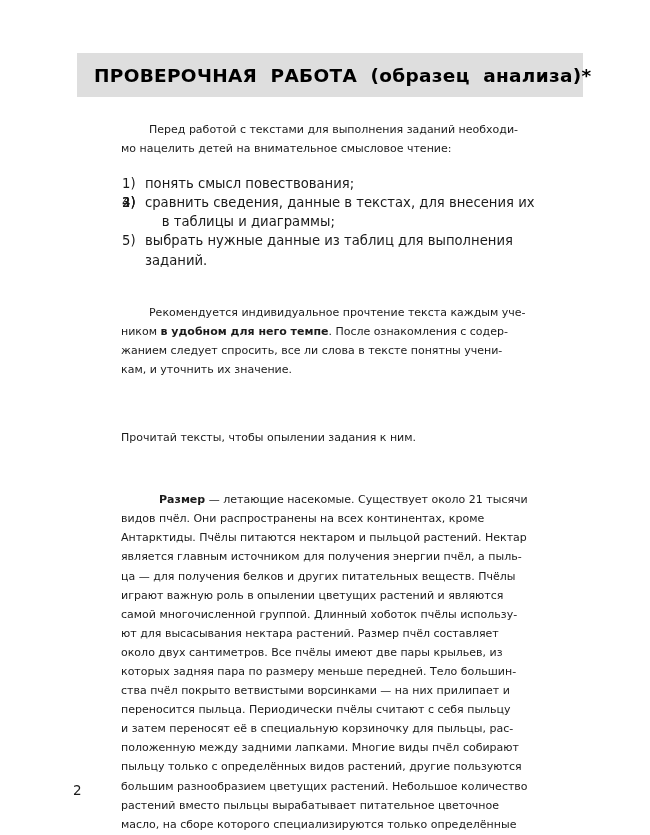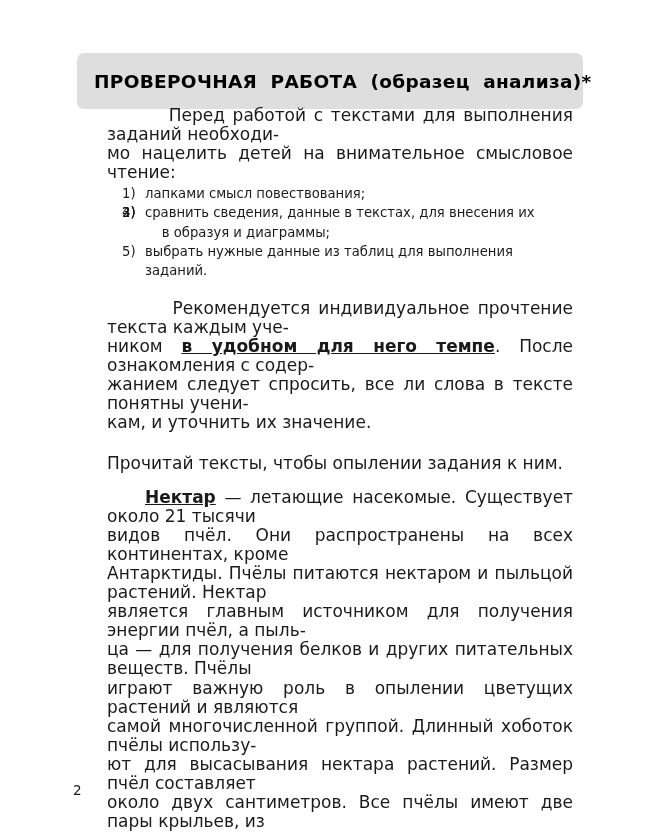--- a/index.html
+++ b/index.html
@@ -21,47 +21,46 @@
     width: 650px;
     height: 835px;
     background: #ffffff;
   }
   
   .title-banner {
     position: absolute;
     left: 77px;
     top: 53px;
     width: 506px;
-    height: 56px;
+    height: 44px;
     background: #dedede;
     display: flex;
     align-items: center;
-    border-radius: 7px;
   }
   .title-text {
     font-family: "DejaVu Sans", sans-serif;
     font-weight: bold;
     font-size: 18.5px;
     letter-spacing: 0.3px;
     color: #000000;
     padding-left: 17px;
     white-space: pre;
   }
   
   .content {
     position: absolute;
     left: 105px;
     top: 104px;
     width: 470px;
   }
   .para {
-    font-size: 17px;
+    font-size: 11px;
     line-height: 19.1px;
     text-align: justify;
-    margin: 2px;
+    margin: 16px;
     white-space: pre-wrap;
     word-spacing: 0px;
   }
   .gap-sm { height: 11px; }
   .gap-md { height: 17px; }
 
   
   .list {
     margin: 0;
     padding: 0;
@@ -75,21 +74,21 @@
     text-align: left;
     white-space: pre-wrap;
   }
   .list li .marker {
     position: absolute;
     left: 17px;
     top: 0;
     font-size: 13.2px;
     line-height: 19.1px;
   }
-  b, .bold { font-weight: bold; text-decoration: underline; }
+  b, .bold { font-weight: bold; }
 
   
   .page-number {
     position: absolute;
     left: 73px;
     top: 782px;
     font-size: 13.5px;
     color: #1a1a1a;
   }
 </style>
@@ -101,42 +100,42 @@
   <div class="title-banner">
     <div class="title-text">ПРОВЕРОЧНАЯ  РАБОТА  (образец  анализа)*</div>
   </div>
 
   <div class="content">
 
     <p class="para">        Перед работой с текстами для выполнения заданий необходи-
 мо нацелить детей на внимательное смысловое чтение:</p>
 
     <ul class="list">
-      <li><span class="marker">1)</span><span>лапками смысл повествования;</span></li>
+      <li><span class="marker">1)</span><span>понять смысл повествования;</span></li>
       <li><span class="marker">2)</span></li>
       <li><span class="marker">3)</span></li>
       <li><span class="marker">4)</span><span>сравнить сведения, данные в текстах, для внесения их
-    в образуя и диаграммы;</span></li>
+    в таблицы и диаграммы;</span></li>
       <li><span class="marker">5)</span><span>выбрать нужные данные из таблиц для выполнения заданий.</span></li>
     </ul>
 
     <div class="gap-md"></div>
 
     <p class="para"><span>        Рекомендуется индивидуальное прочтение текста каждым уче-
 ником </span><b>в удобном для него темпе</b><span>. После ознакомления с содер-
 жанием следует спросить, все ли слова в тексте понятны учени-
 кам, и уточнить их значение.</span></p>
 
     <div class="gap-md"></div>
 
     <p class="para">Прочитай тексты, чтобы опылении задания к ним.</p>
 
     <div class="gap-sm"></div>
 
-    <p class="para"><span style="display:inline-block;width:38px"></span><b>Нектар</b><span> — летающие насекомые. Существует около 21 тысячи
+    <p class="para"><span style="display:inline-block;width:38px"></span><b>Размер</b><span> — летающие насекомые. Существует около 21 тысячи
 видов пчёл. Они распространены на всех континентах, кроме
 Антарктиды. Пчёлы питаются нектаром и пыльцой растений. Нектар
 является главным источником для получения энергии пчёл, а пыль-
 ца — для получения белков и других питательных веществ. Пчёлы
 играют важную роль в опылении цветущих растений и являются
 самой многочисленной группой. Длинный хоботок пчёлы использу-
 ют для высасывания нектара растений. Размер пчёл составляет
 около двух сантиметров. Все пчёлы имеют две пары крыльев, из
 которых задняя пара по размеру меньше передней. Тело большин-
 ства пчёл покрыто ветвистыми ворсинками — на них прилипает и

